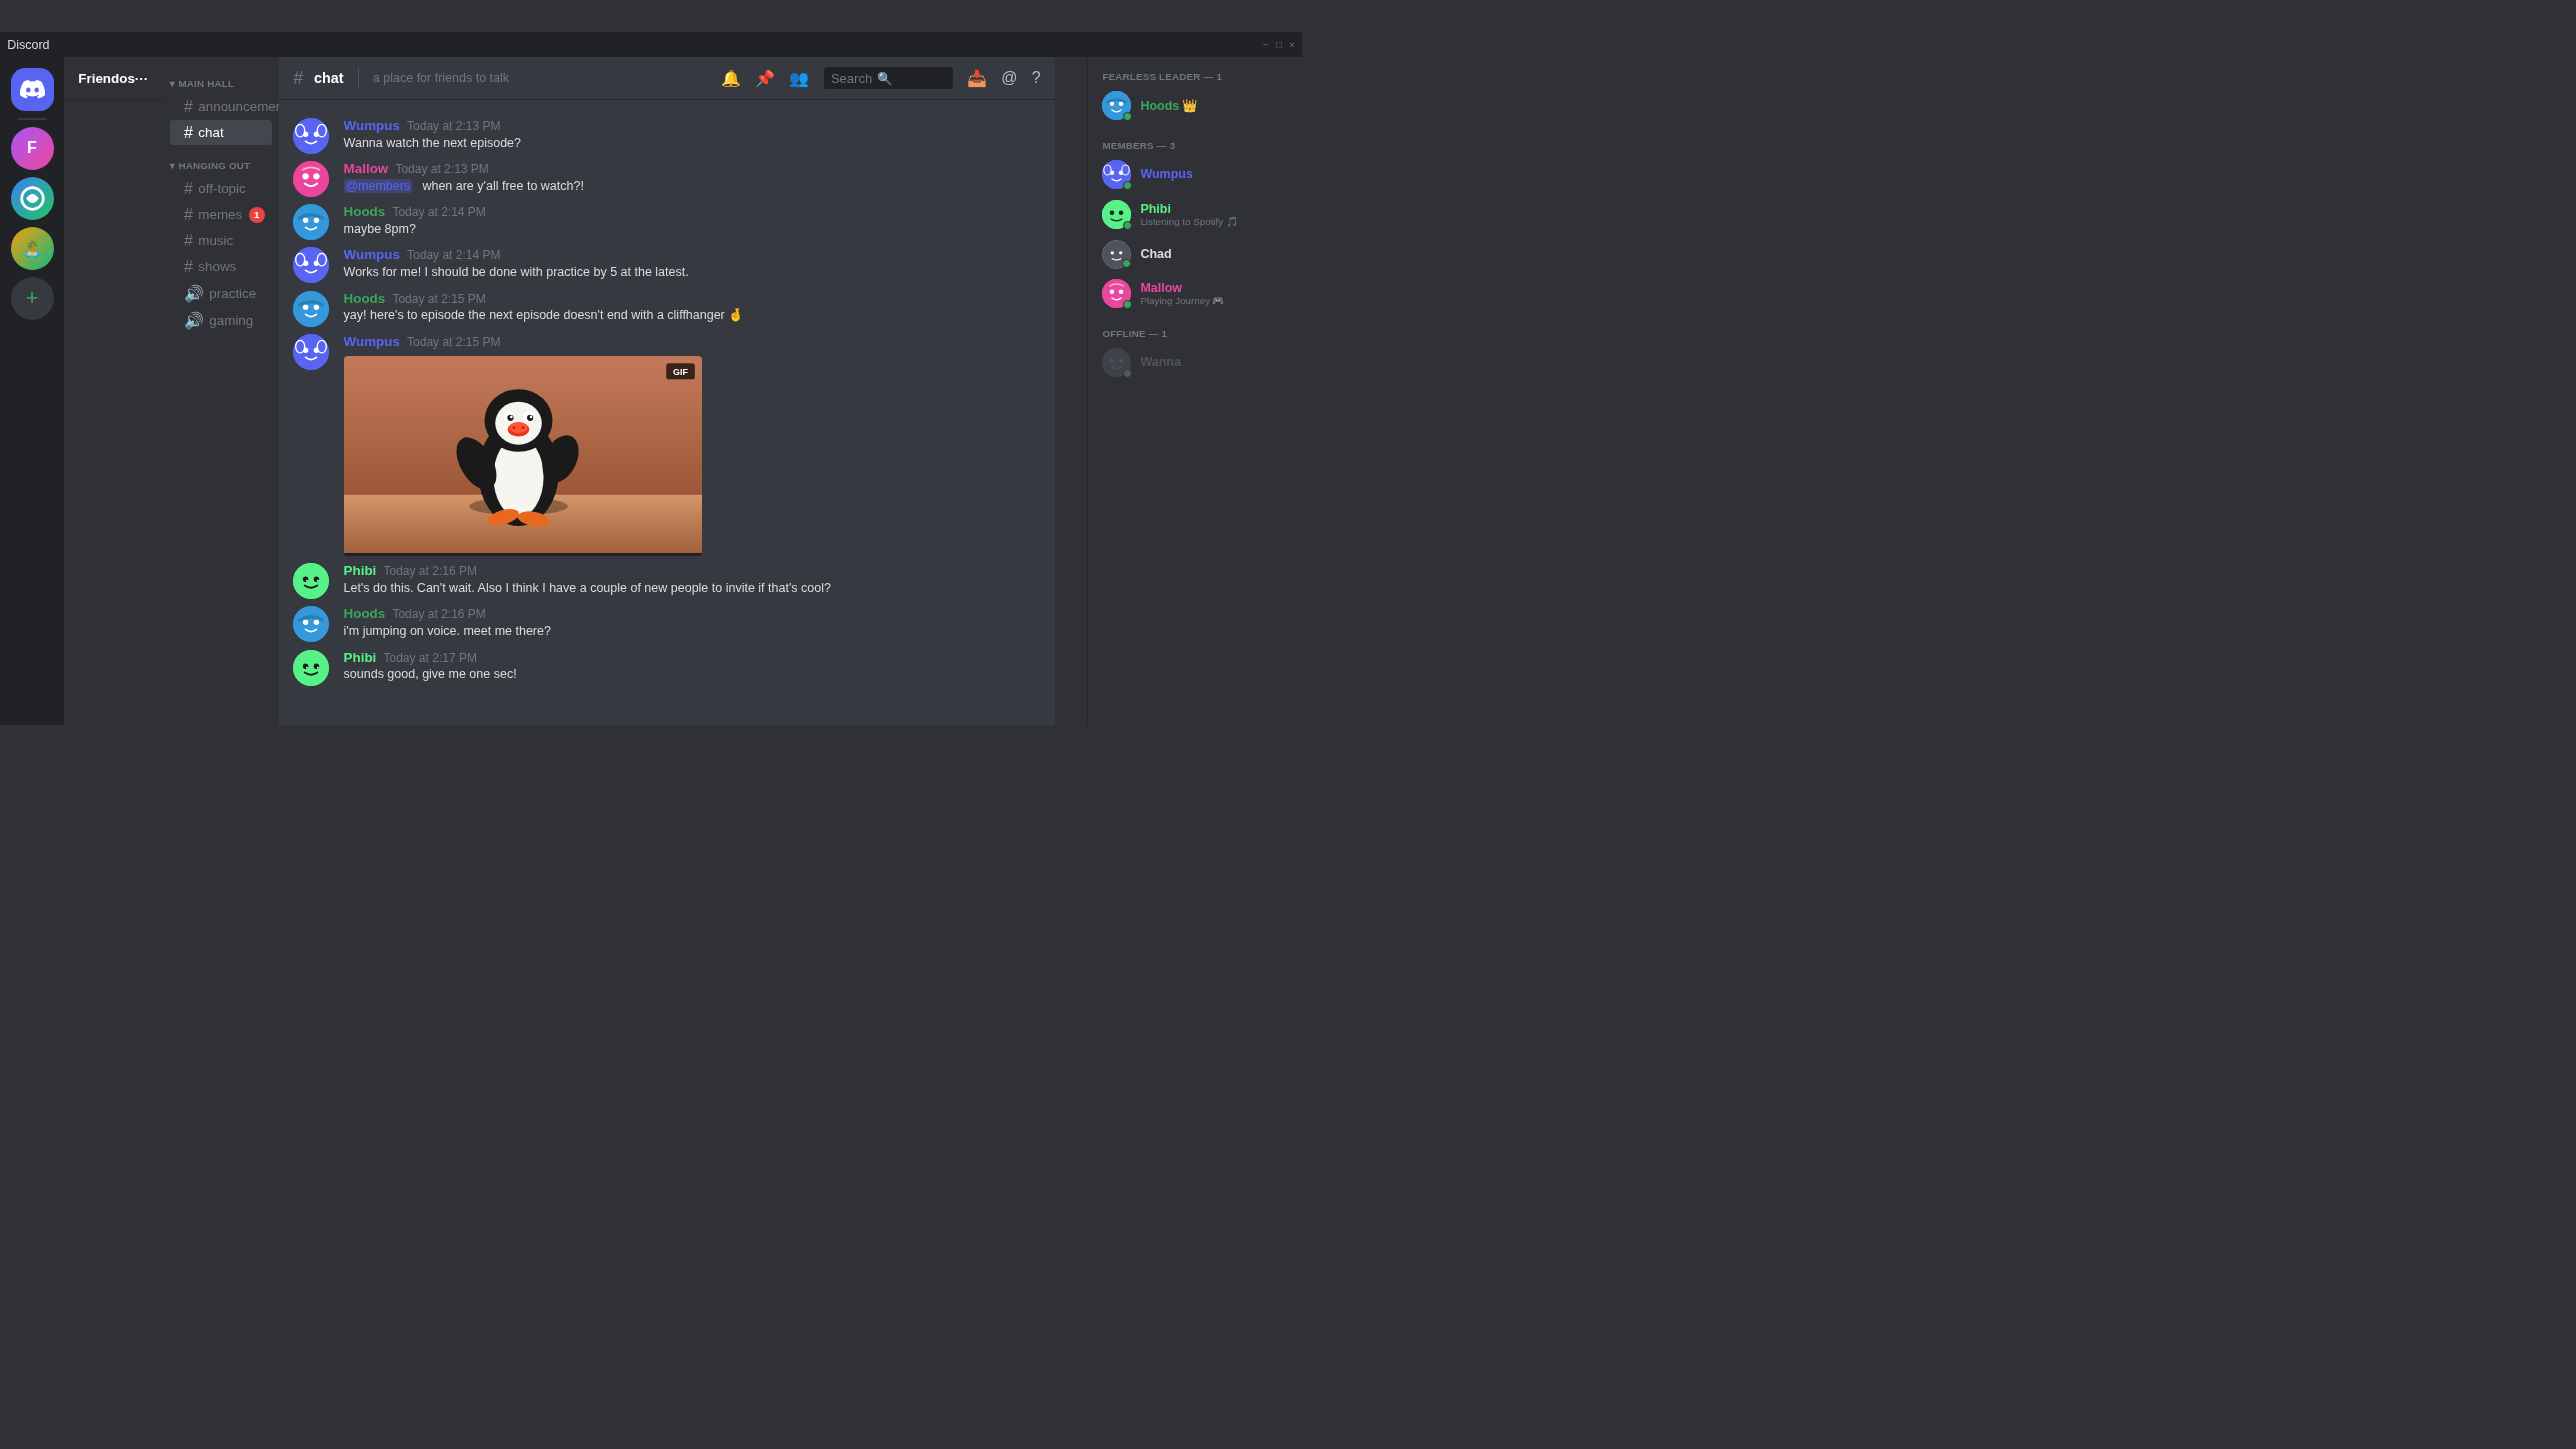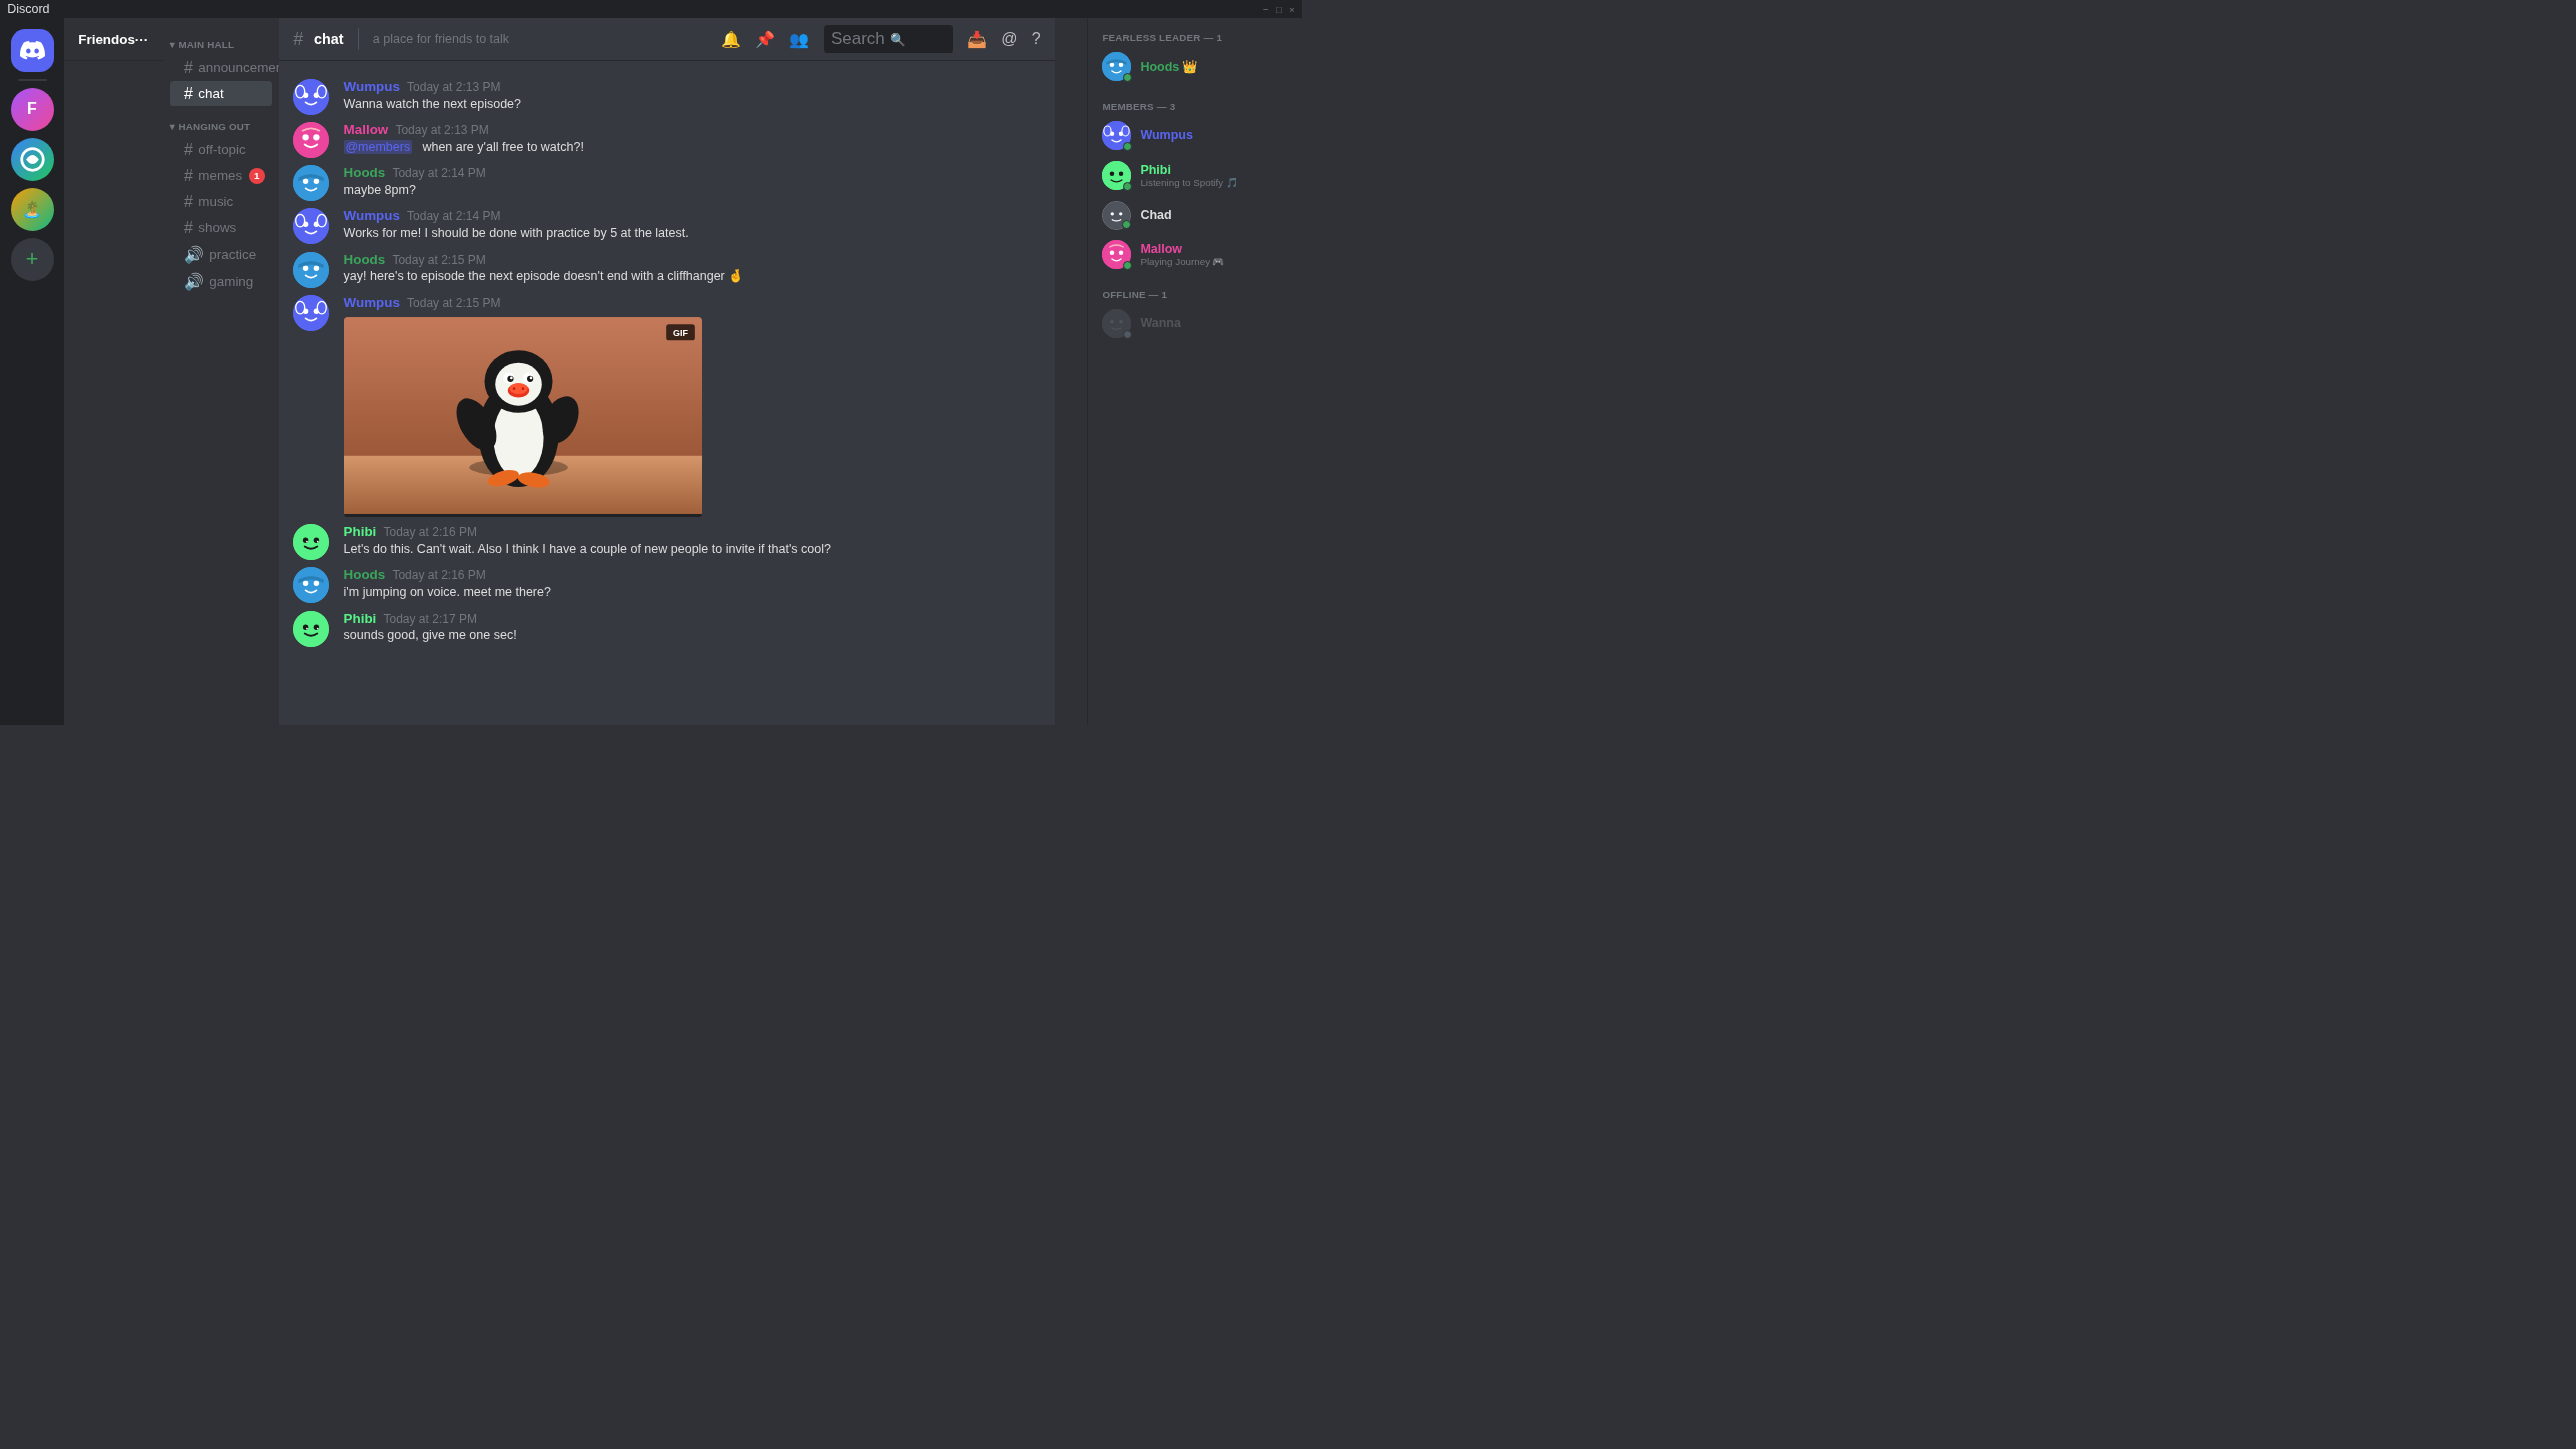--- a/index.html
+++ b/index.html
@@ -9,27 +9,28 @@
       color: #dcddde;
       width: 1302px;
       height: 725px;
       overflow: hidden;
       display: flex;
       flex-direction: column;
       font-size: 12.5px;
     }
     
     #titlebar {
-      height: 18px;
+      height: 25px;
       background: #202225;
       display: flex;
       align-items: center;
       padding: 0 7.2px;
       justify-content: space-between;
       flex-shrink: 0;
+      margin-top: 32px;
     }
     #titlebar-controls {
       display: flex;
       gap: 7.2px;
     }
     #titlebar-controls span {
       font-size: 9.8px;
       color: #72767d;
       cursor: pointer;
     }
@@ -219,21 +220,21 @@
       border-radius: 3.6px;
       padding: 3.6px 7.2px;
       display: flex;
       align-items: center;
       gap: 5.4px;
       width: 129px;
       cursor: text;
     }
     #search-box span {
       color: #72767d;
-      font-size: 17px;
+      font-size: 13px;
     }
     #search-box .search-icon { color: #72767d; font-size: 12.5px; }
     
     #messages-container {
       flex: 1;
       overflow-y: auto;
       padding: 14.3px 0;
     }
     .message-group {
       display: flex;

